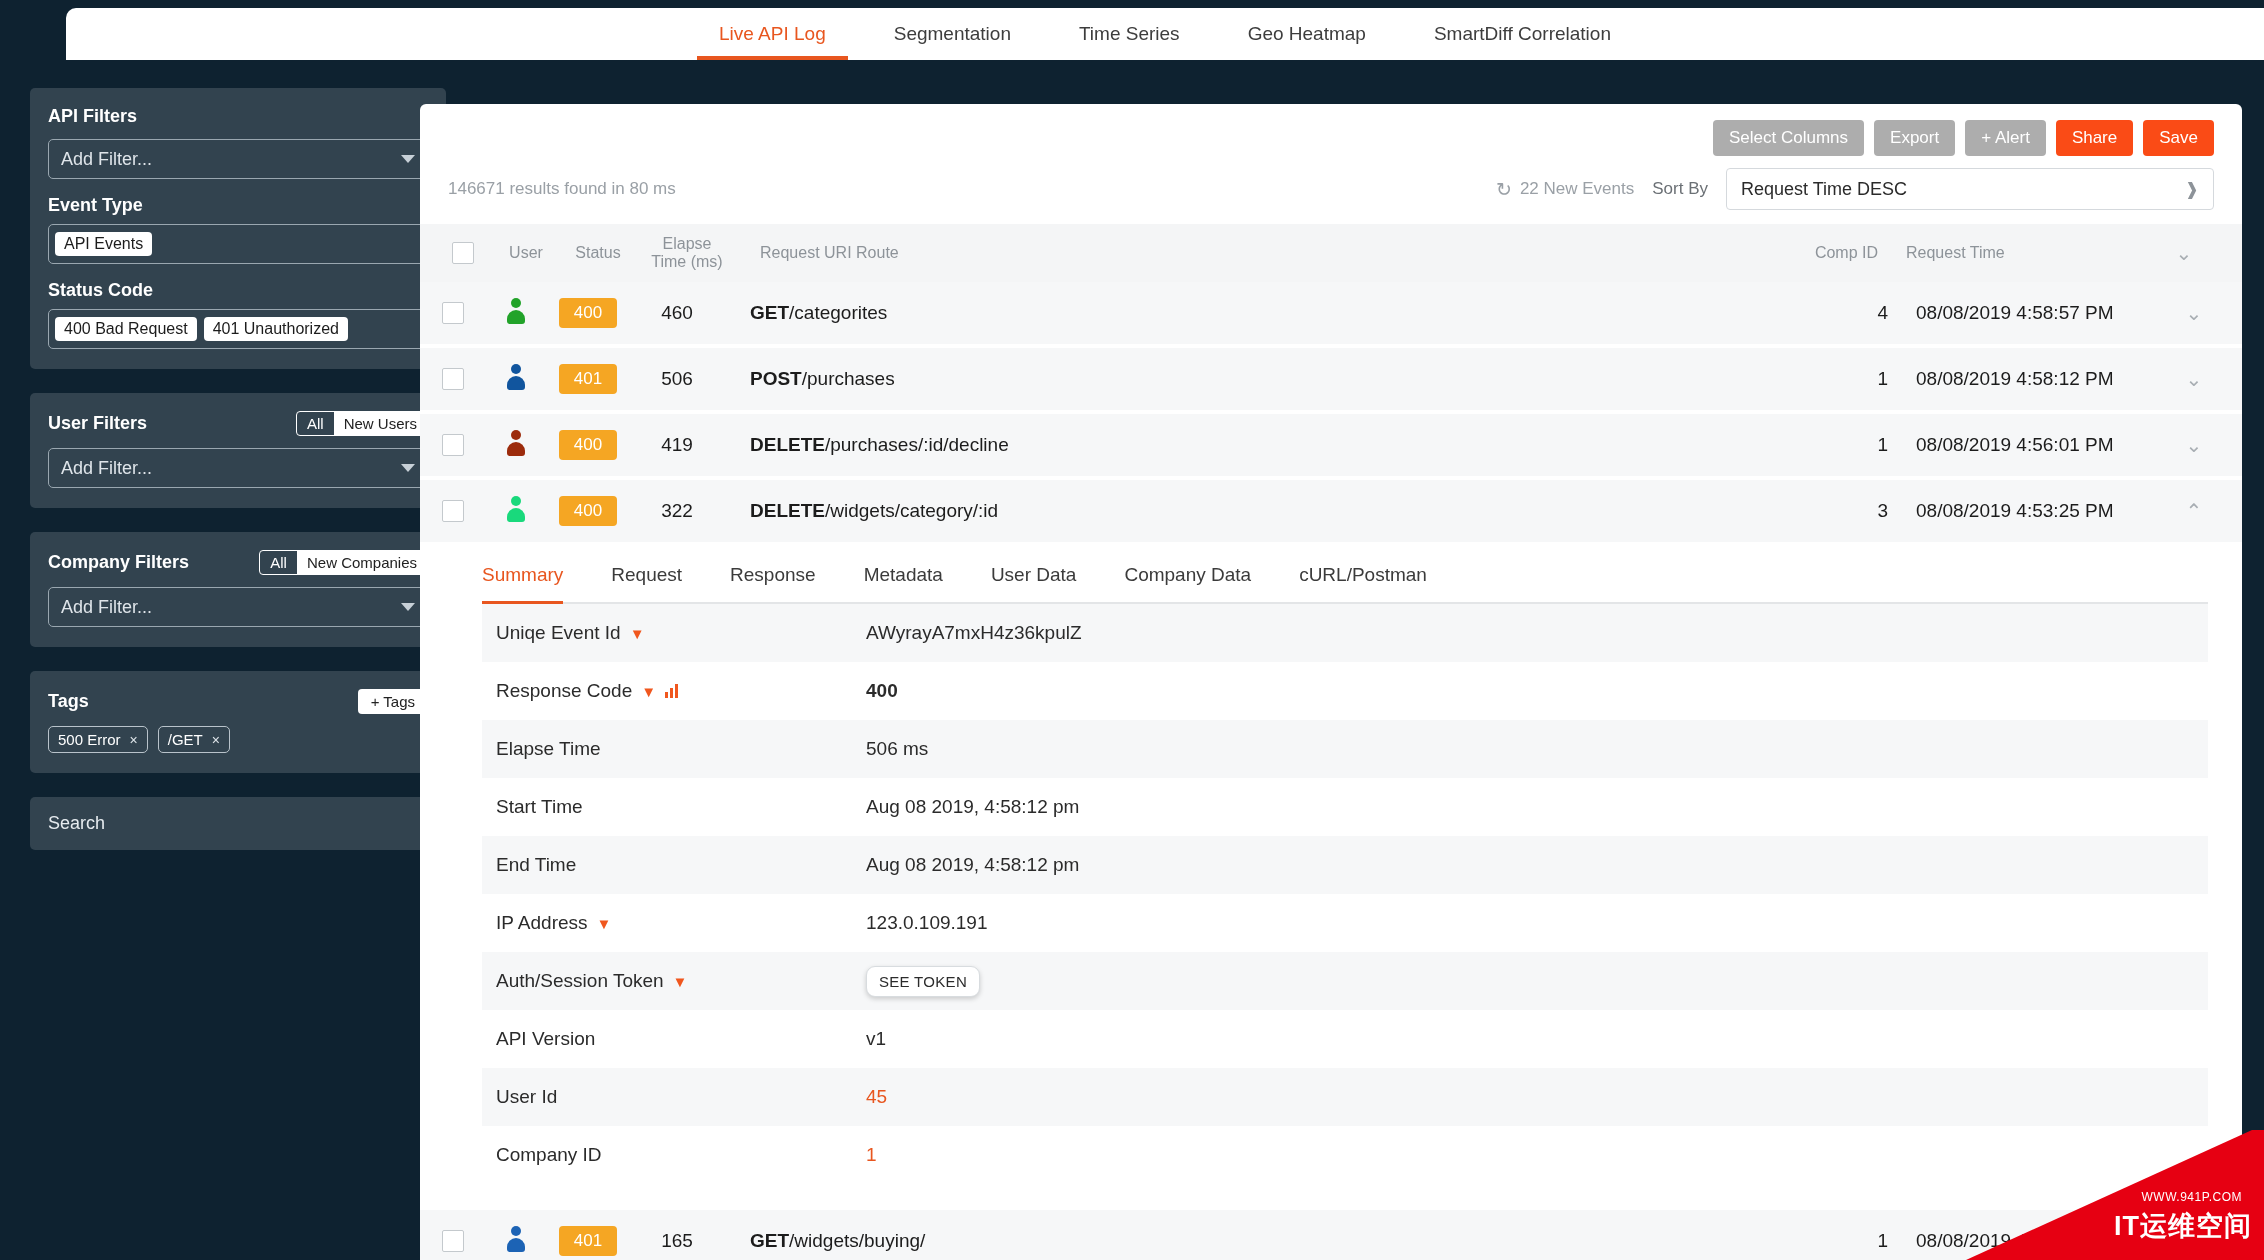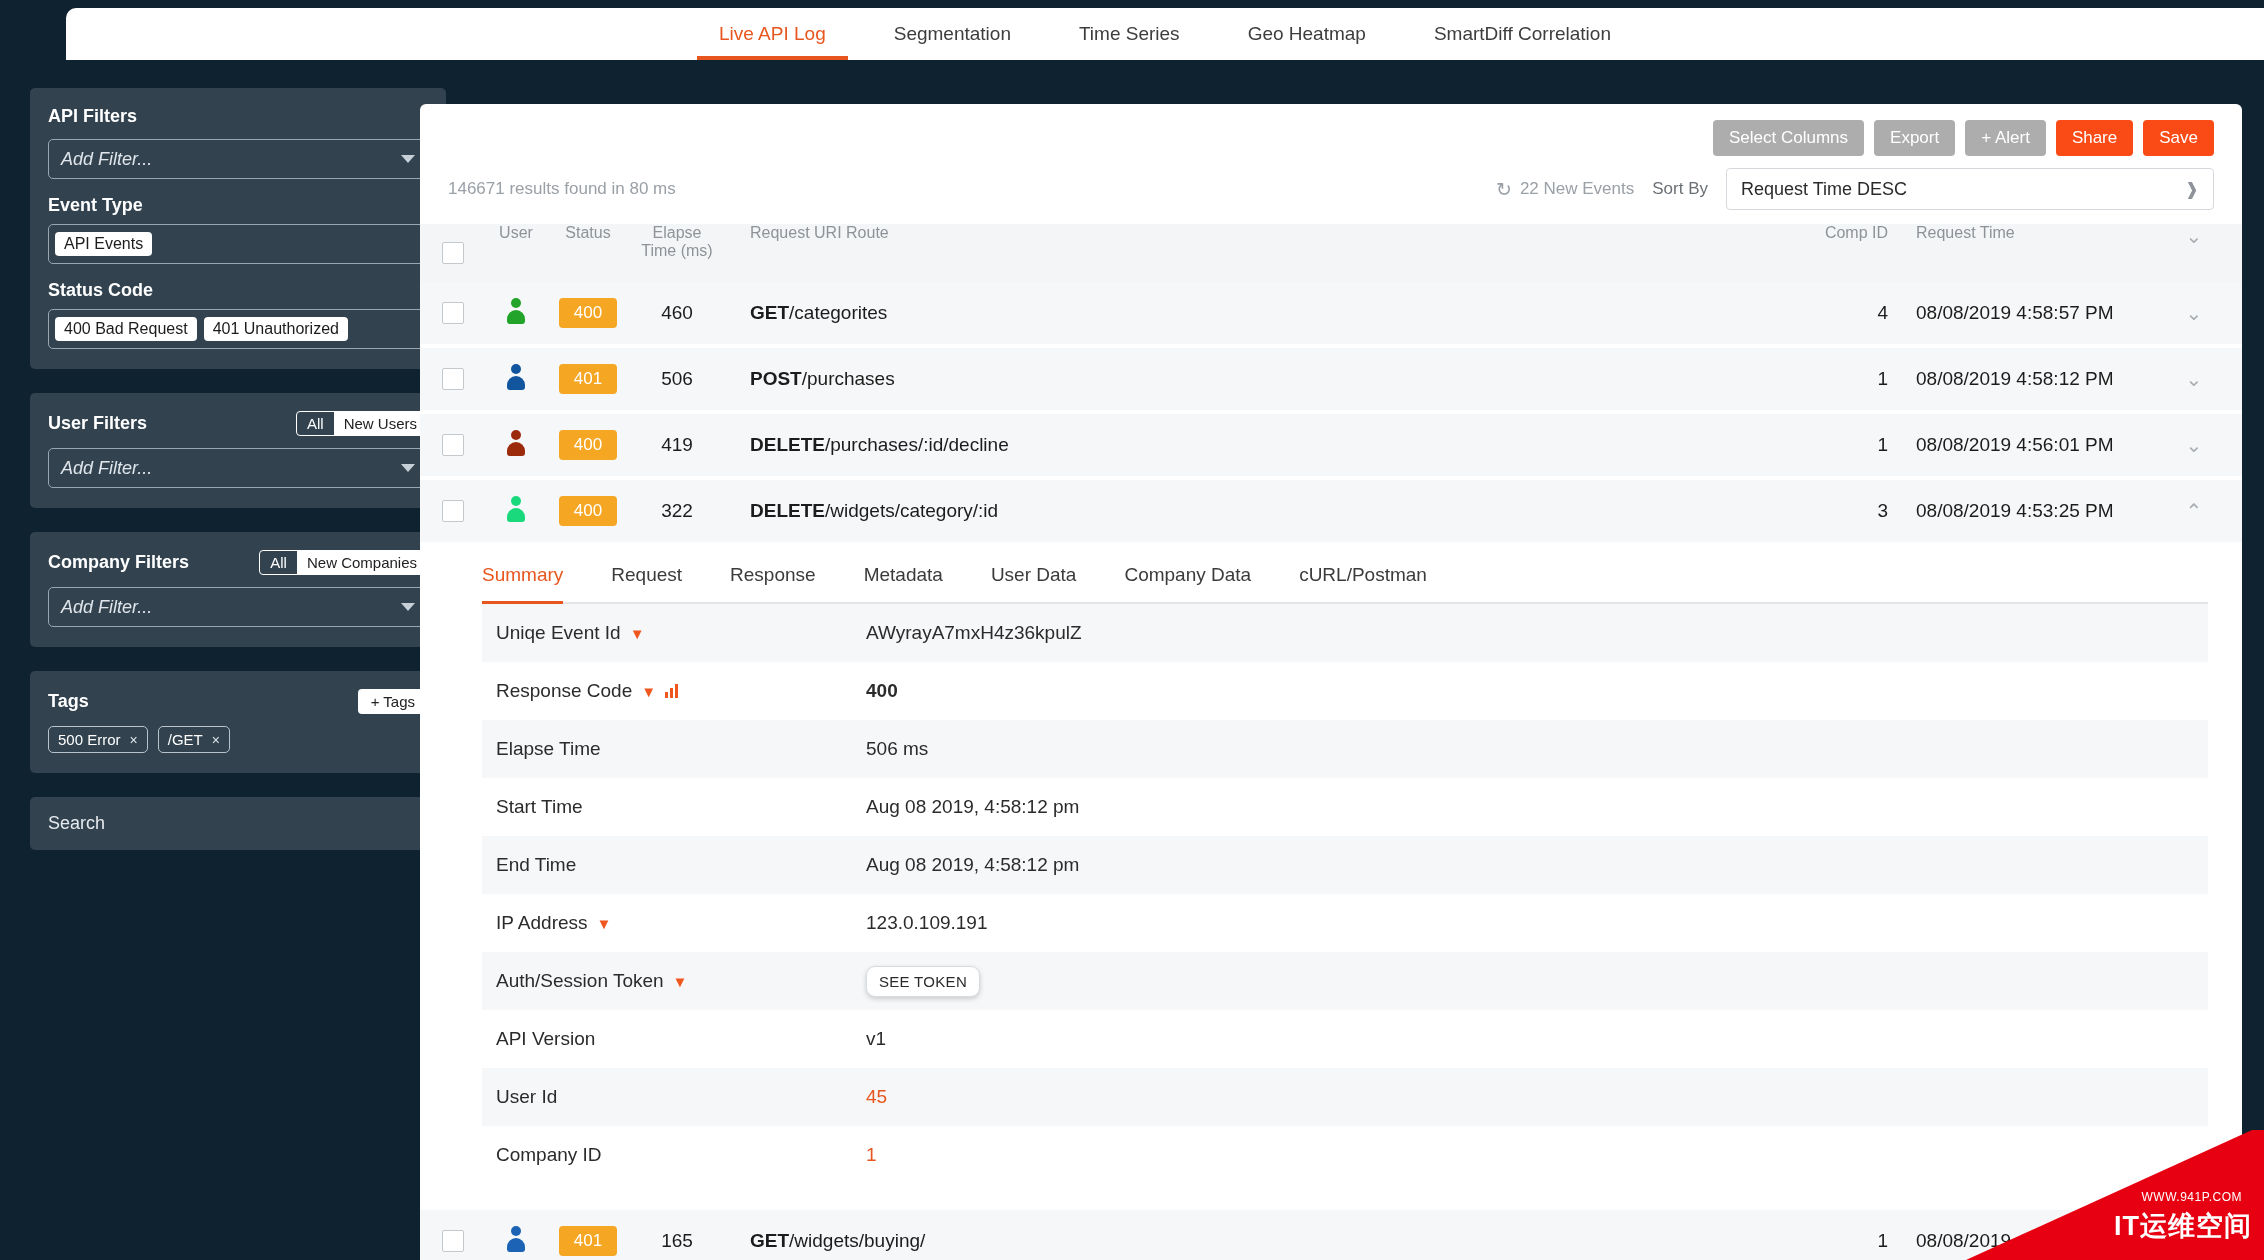--- a/index.html
+++ b/index.html
@@ -53,21 +53,21 @@
   .panel-title { color: #ffffff; font-size: 18px; font-weight: bold; }
   .seg {
     display: flex; border-radius: 4px; overflow: hidden;
     border: 1px solid #ffffff; background: #32434f;
   }
   .seg div { font-size: 15px; padding: 3px 10px; color: #ffffff; cursor: pointer; }
   .seg div.on { background: #ffffff; color: #222; }
   .addfilter {
     background: #32434f; border: 1px solid #9aa7b0; border-radius: 5px;
     height: 40px; display: flex; align-items: center; justify-content: space-between;
-    padding: 0 12px; color: #dfe5ea; font-size: 18px; cursor: pointer; font-style: italic;
+    padding: 0 12px; color: #dfe5ea; font-size: 18px; cursor: pointer;
   }
   .chev { width: 0; height: 0; border-left: 7px solid transparent; border-right: 7px solid transparent;
           border-top: 8px solid #c7d0d7; }
   .field-label { color: #ffffff; font-size: 18px; font-weight: bold; margin: 16px 0 8px 0; }
   .pillbox {
     border: 1px solid #9aa7b0; border-radius: 5px; min-height: 40px;
     display: flex; align-items: center; gap: 7px; padding: 4px 6px; flex-wrap: wrap;
   }
   .pill {
     background: #ffffff; color: #1c1c1c; font-size: 16px;
@@ -115,22 +115,22 @@
   .sortby { color: #6b7075; font-size: 17px; }
   .select {
     width: 488px; height: 42px; border: 1px solid #d5d9dd; border-radius: 4px;
     display: flex; align-items: center; justify-content: space-between;
     padding: 0 14px; font-size: 18px; color: #2b2b2b; cursor: pointer;
   }
   .sel-chev { color: #8d9399; font-size: 17px; }
 
   
   .thead {
-    display: flex; background: #f4f5f6;
-    height: 58px; padding: 0 22px; color: #8d9399; font-size: 16px;
+    display: flex; align-items: center; background: #f4f5f6;
+    height: 58px; padding: 0 32px; color: #8d9399; font-size: 16px;
   }
   .c-check { width: 42px; display: flex; align-items: center; }
   .c-user  { width: 64px; text-align: center; }
   .c-status{ width: 80px; text-align: center; }
   .c-elapse{ width: 98px; text-align: center; line-height: 1.15; }
   .c-route { flex: 1; padding-left: 24px; }
   .c-comp  { width: 130px; text-align: right; }
   .c-time  { width: 280px; padding-left: 28px; }
   .c-exp   { width: 52px; text-align: center; }
   .chkbox {

